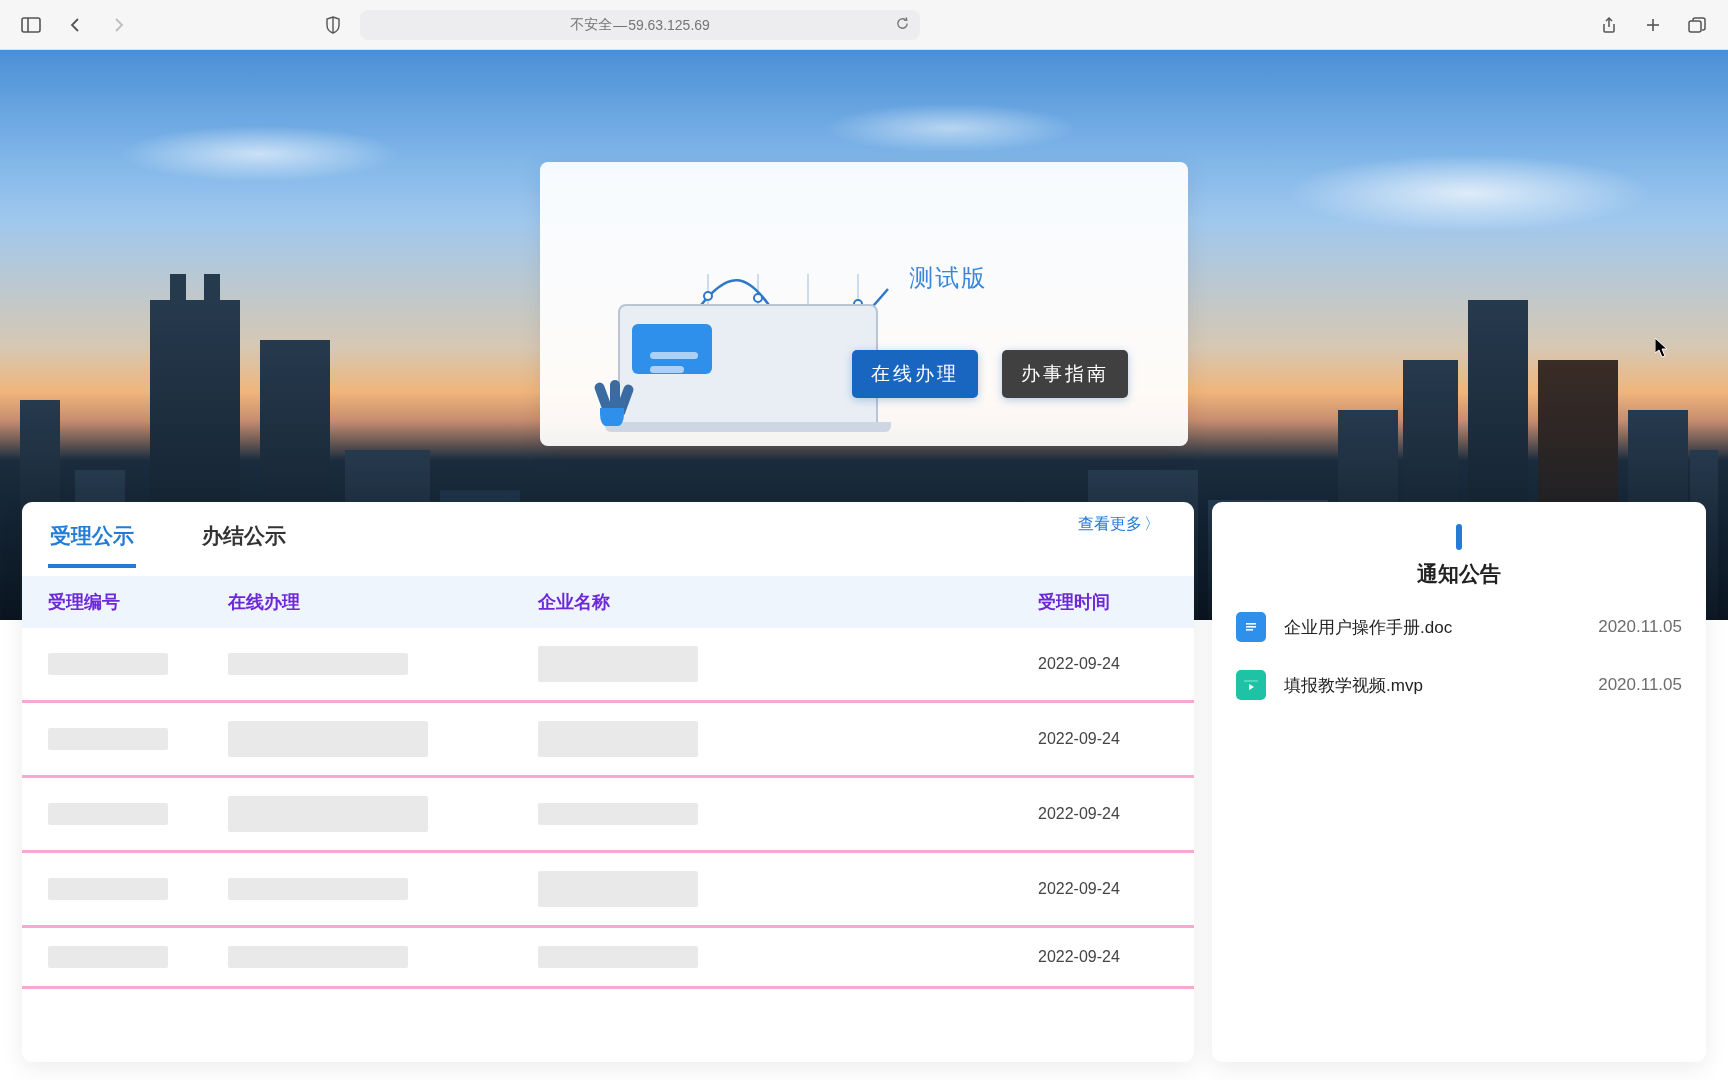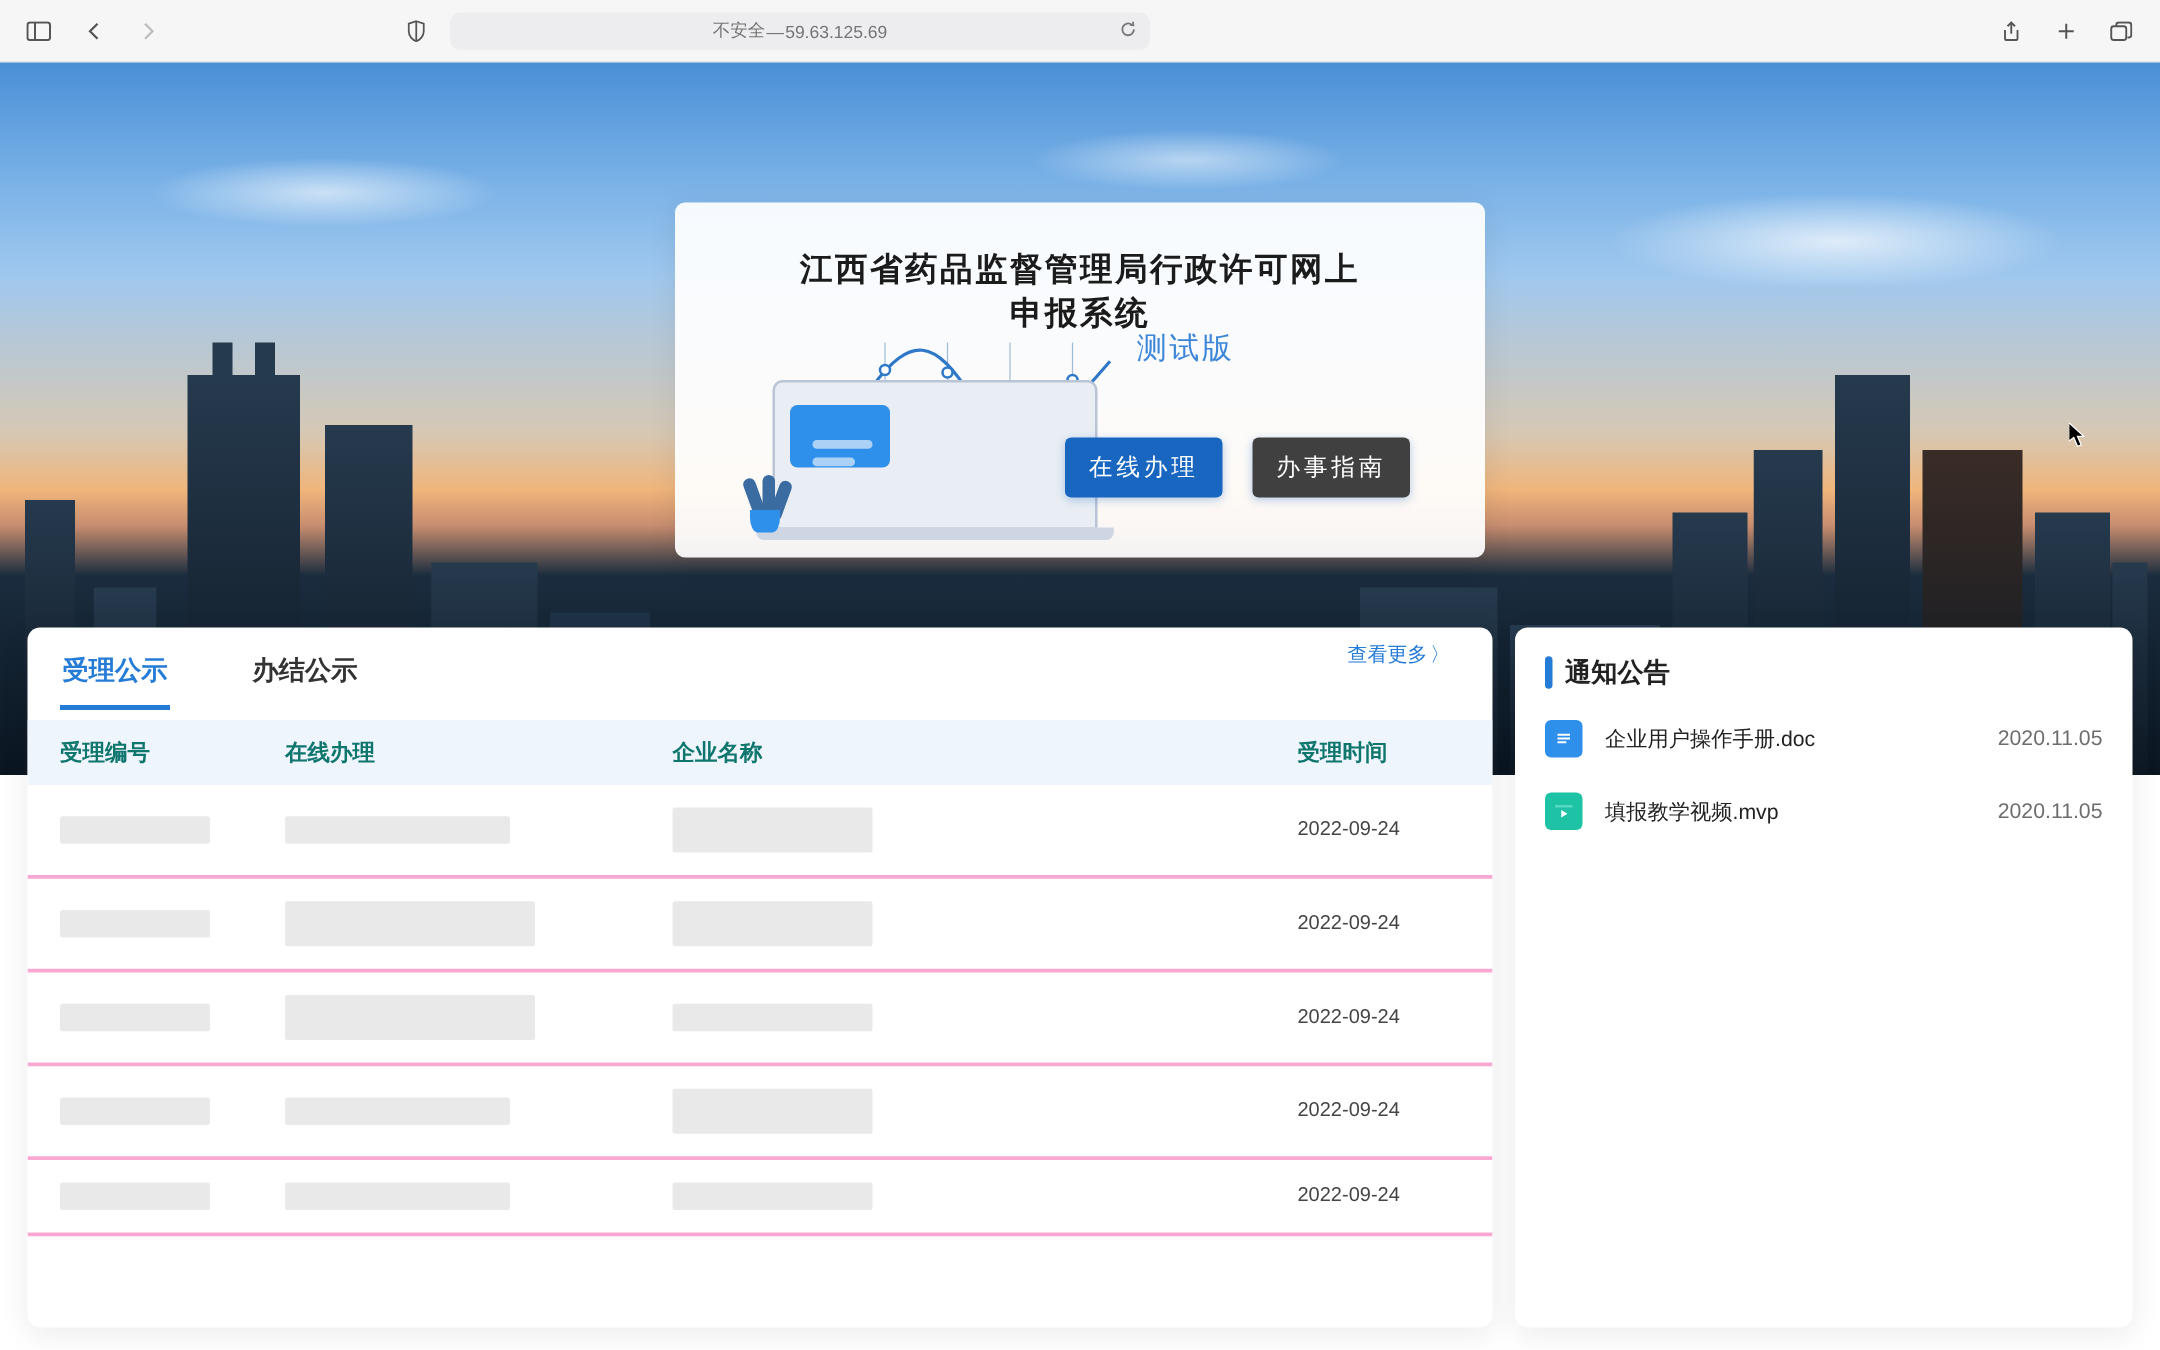--- a/index.html
+++ b/index.html
@@ -243,21 +243,21 @@
     cursor: pointer;
     padding-right: 8px;
   }
   .more .chev { margin-left: 2px; }
 
   .thead {
     margin-top: 8px;
     background: #eef5fd;
     display: flex;
     padding: 14px 26px;
-    color: #0f766e;
+    color: #6d28d9;
     font-family: "Songti SC","SimSun",serif;
     font-weight: 600;
     font-size: 18px;
   }
   .c1 { width: 180px; }
   .c2 { width: 310px; }
   .c3 { flex: 1; }
   .c4 { width: 130px; text-align: left; }
 
   .trow {
@@ -279,20 +279,21 @@
   .b-c2b { width: 200px; height: 36px; }
   .b-c3 { width: 160px; }
   .b-c3b { width: 160px; height: 36px; }
 
   
   .rp-head {
     display: flex;
     align-items: center;
     padding: 22px 24px 10px;
     gap: 10px;
+    flex-direction: column;
   }
   .rp-bar { width: 6px; height: 26px; background: #257cd7; border-radius: 3px; }
   .rp-title { font-size: 21px; font-weight: 600;
     font-family: "Songti SC","SimSun",serif; color:#222; }
 
   .file-row {
     display: flex;
     align-items: center;
     padding: 14px 24px;
     gap: 18px;
@@ -391,24 +392,20 @@
     <div class="building b8"></div>
     <div class="building b9"></div>
   <div class="building b10"></div>
     <div class="building b11"></div>
     <div class="building b12"></div>
   <div class="building b13"></div>
     <div class="building b14"></div>
     <div class="building b15"></div>
 
   <div class="hero-card">
-    <div class="hero-title">
-      <span>江西省药品监督管理局行政许可网上</span><br>
-      <span>申报系统</span>
-    </div>
     <div class="hero-sub">测试版</div>
 
     <div class="hero-illus">
       <svg class="wave" viewBox="0 0 210 100">
         <line x1="20" y1="10" x2="20" y2="90" stroke="#9fbddb" stroke-width="1"></line>
         <line x1="70" y1="10" x2="70" y2="90" stroke="#9fbddb" stroke-width="1"></line>
         <line x1="120" y1="10" x2="120" y2="90" stroke="#9fbddb" stroke-width="1"></line>
         <line x1="170" y1="10" x2="170" y2="90" stroke="#9fbddb" stroke-width="1"></line>
         <path d="M10 45 C 40 5, 60 5, 90 55 S 140 95, 200 25" fill="none" stroke="#2f78c8" stroke-width="2.5"></path>
         <circle cx="20" cy="32" r="4" fill="#fff" stroke="#2f78c8" stroke-width="2"></circle>

